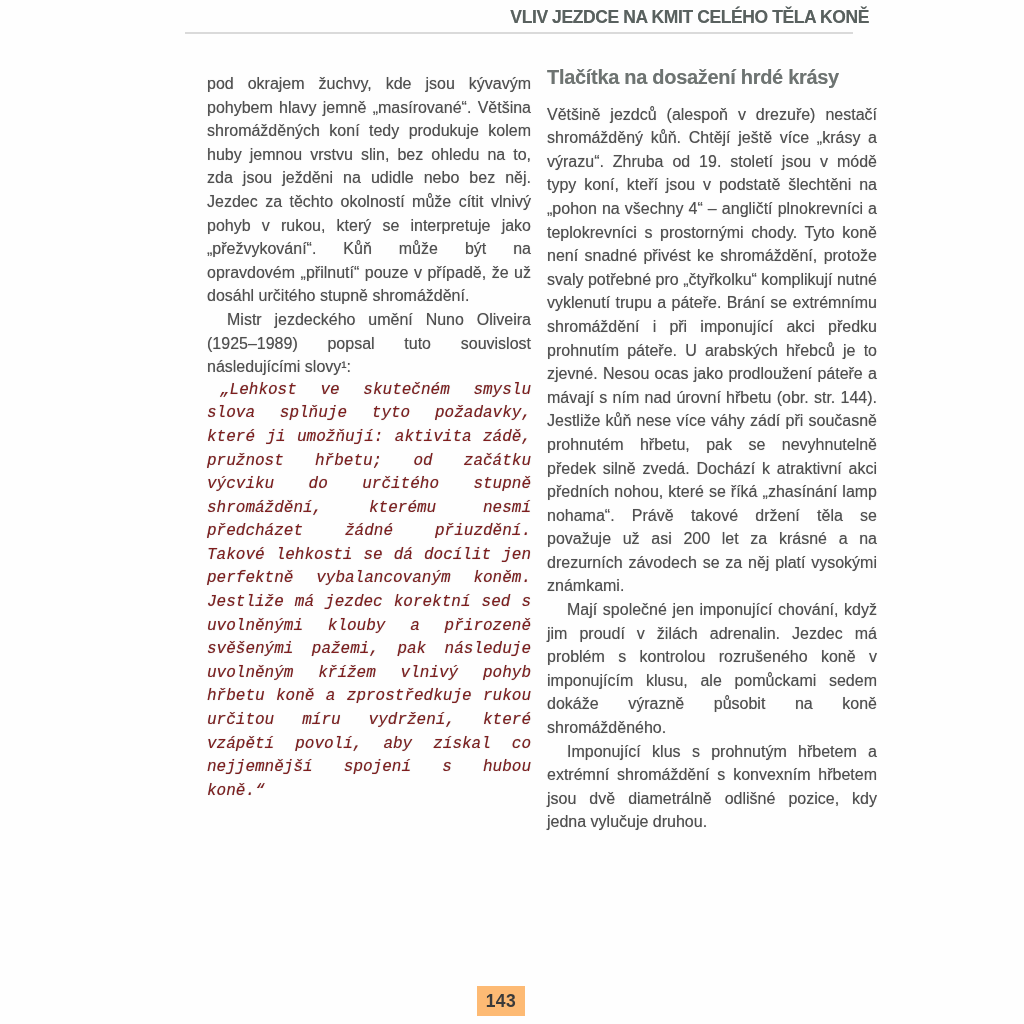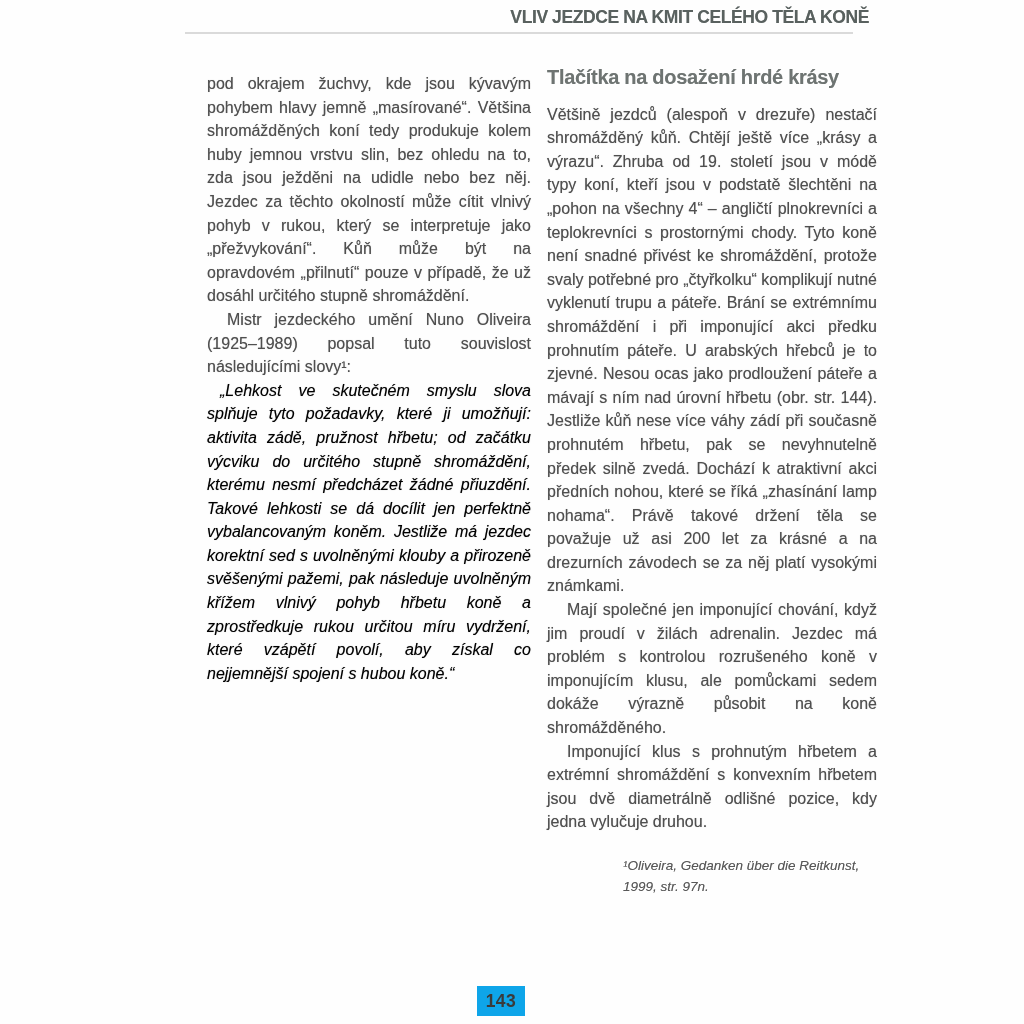--- a/index.html
+++ b/index.html
@@ -64,40 +64,41 @@
     margin: 0;
     text-align: justify;
     text-shadow: 0 0 0.7px rgba(79,79,79,0.55);
   }
   .para.indent {
     text-indent: 20px;
   }
   .para.quote {
     font-style: italic;
     text-indent: 13px;
-    color: #000000;
+    color: #7f1d1d;
     text-shadow: 0 0 0.8px rgba(71,71,71,0.6);
+    font-family: Liberation Mono, monospace;
   }
   .footnote {
     margin: 22px 0 0 76px;
     width: 256px;
     font-size: 13.5px;
     font-style: italic;
     line-height: 20.5px;
     color: #585858;
     text-align: left;
     text-shadow: 0 0 0.6px rgba(88,88,88,0.5);
   }
   .page-number {
     position: absolute;
     left: 477px;
     top: 986px;
     width: 48px;
     height: 30px;
-    background: #0ea5e9;
+    background: #fdba74;
     display: flex;
     align-items: center;
     justify-content: center;
     font-size: 17.5px;
     font-weight: bold;
     letter-spacing: 0.5px;
     color: #3a3a3a;
   }
 </style>
 </head>
@@ -113,18 +114,17 @@
     <p class="para">pod okrajem žuchvy, kde jsou kývavým pohybem hlavy jemně „masírované“. Většina shromážděných koní tedy produkuje kolem huby jemnou vrstvu slin, bez ohledu na to, zda jsou ježděni na udidle nebo bez něj. Jezdec za těchto okolností může cítit vlnivý pohyb v rukou, který se interpretuje jako „přežvykování“. Kůň může být na opravdovém „přilnutí“ pouze v případě, že už dosáhl určitého stupně shromáždění.</p>
     <p class="para indent">Mistr jezdeckého umění Nuno Oliveira (1925–1989) popsal tuto souvislost následujícími slovy¹:</p>
     <p class="para quote">„Lehkost ve skutečném smyslu slova splňuje tyto požadavky, které ji umožňují: aktivita zádě, pružnost hřbetu; od začátku výcviku do určitého stupně shromáždění, kterému nesmí předcházet žádné přiuzdění. Takové lehkosti se dá docílit jen perfektně vybalancovaným koněm. Jestliže má jezdec korektní sed s uvolněnými klouby a přirozeně svěšenými pažemi, pak následuje uvolněným křížem vlnivý pohyb hřbetu koně a zprostředkuje rukou určitou míru vydržení, které vzápětí povolí, aby získal co nejjemnější spojení s hubou koně.“</p>
   </div>
 
   <div class="column col-right">
     <h2 class="section-heading">Tlačítka na dosažení hrdé krásy</h2>
     <p class="para">Většině jezdců (alespoň v drezuře) nestačí shromážděný kůň. Chtějí ještě více „krásy a výrazu“. Zhruba od 19. století jsou v módě typy koní, kteří jsou v podstatě šlechtěni na „pohon na všechny 4“ – angličtí plnokrevníci a teplokrevníci s prostornými chody. Tyto koně není snadné přivést ke shromáždění, protože svaly potřebné pro „čtyřkolku“ komplikují nutné vyklenutí trupu a páteře. Brání se extrémnímu shromáždění i při imponující akci předku prohnutím páteře. U arabských hřebců je to zjevné. Nesou ocas jako prodloužení páteře a mávají s ním nad úrovní hřbetu (obr. str. 144). Jestliže kůň nese více váhy zádí při současně prohnutém hřbetu, pak se nevyhnutelně předek silně zvedá. Dochází k atraktivní akci předních nohou, které se říká „zhasínání lamp nohama“. Právě takové držení těla se považuje už asi 200 let za krásné a na drezurních závodech se za něj platí vysokými známkami.</p>
     <p class="para indent">Mají společné jen imponující chování, když jim proudí v žilách adrenalin. Jezdec má problém s kontrolou rozrušeného koně v imponujícím klusu, ale pomůckami sedem dokáže výrazně působit na koně shromážděného.</p>
     <p class="para indent">Imponující klus s prohnutým hřbetem a extrémní shromáždění s konvexním hřbetem jsou dvě diametrálně odlišné pozice, kdy jedna vylučuje druhou.</p>
-    <p class="footnote">¹Oliveira, Gedanken über die Reitkunst, 1999, str. 97n.</p>
   </div>
 
   <div class="page-number">143</div>
 
 </div>
 
 </body></html>

